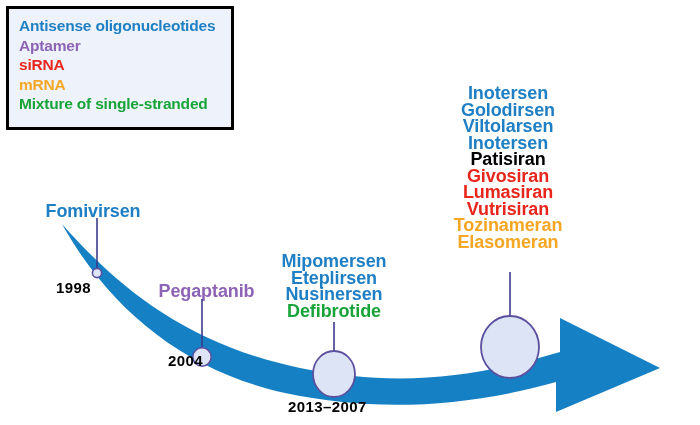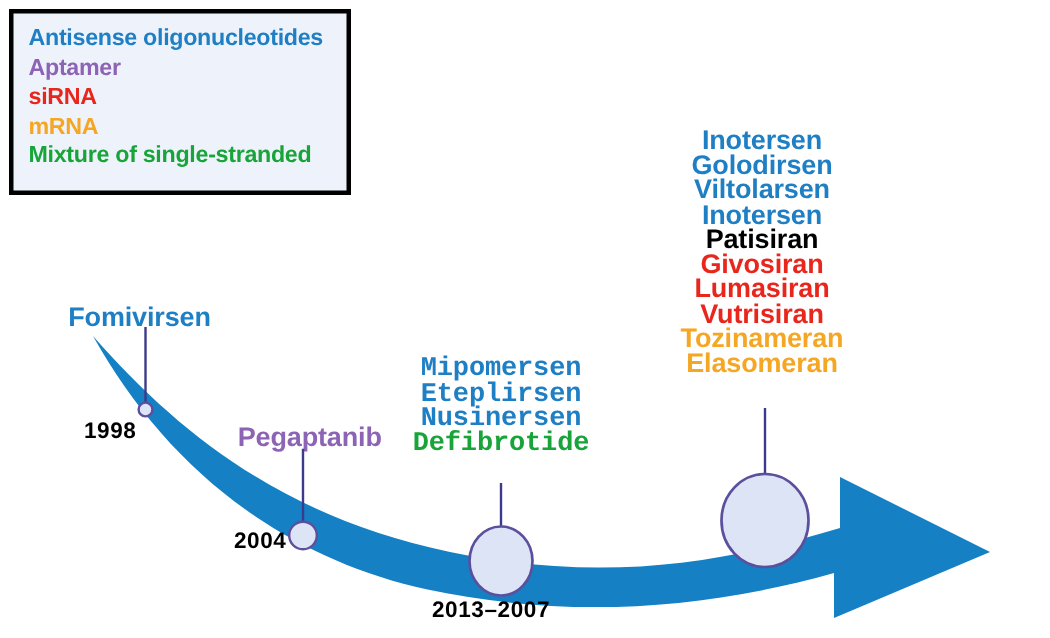--- a/index.html
+++ b/index.html
@@ -104,23 +104,23 @@
   </svg>
   <div class="year-label" style="left:56px; top:279px;">1998</div>
 
   <div class="milestone-labels" style="left:154px; top:283px; width:105px;">
     <div class="drug" style="color:#8d63b5;">Pegaptanib</div>
   </div>
   <svg style="position:absolute; left:188px; top:299px; width:28px; height:72px;" viewBox="0 0 28 72" xmlns="http://www.w3.org/2000/svg">
     <line x1="14" y1="0" x2="14" y2="50" stroke="#3b3a8c" stroke-width="1.6"></line>
     <circle cx="14" cy="58" r="9.2" fill="#dde4f5" stroke="#5b4f9e" stroke-width="1.6"></circle>
   </svg>
-  <div class="year-label" style="left:156px; top:352px;">2004</div>
+  <div class="year-label" style="left:168px; top:352px;">2004</div>
 
-  <div class="milestone-labels" style="left:264px; top:238px; width:140px;font-family:Liberation Mono, monospace;">
+  <div class="milestone-labels" style="left:264px; top:253px; width:140px;">
     <div class="drug" style="color:#1f7fc4;">Mipomersen</div>
     <div class="drug" style="color:#1f7fc4;">Eteplirsen</div>
     <div class="drug" style="color:#1f7fc4;">Nusinersen</div>
     <div class="drug" style="color:#18a438;">Defibrotide</div>
   </div>
   <svg style="position:absolute; left:310px; top:322px; width:48px; height:82px;" viewBox="0 0 48 82" xmlns="http://www.w3.org/2000/svg">
     <line x1="24" y1="0" x2="24" y2="30" stroke="#3b3a8c" stroke-width="1.6"></line>
     <ellipse cx="24" cy="52" rx="21" ry="23" fill="#dde4f5" stroke="#5b4f9e" stroke-width="1.8"></ellipse>
   </svg>
   <div class="year-label" style="left:288px; top:398px;">2013–2007</div>

